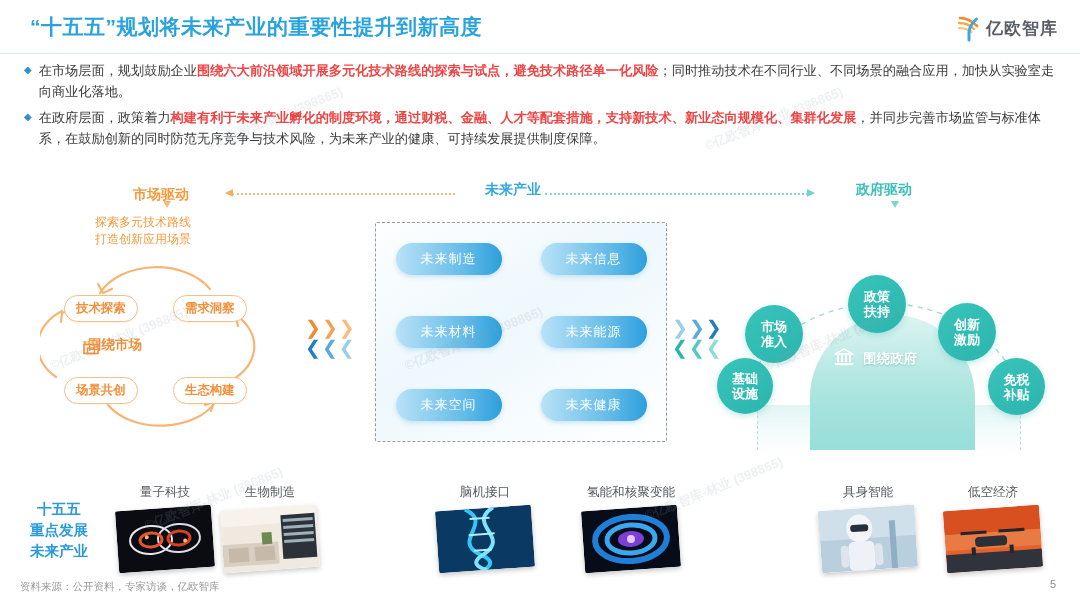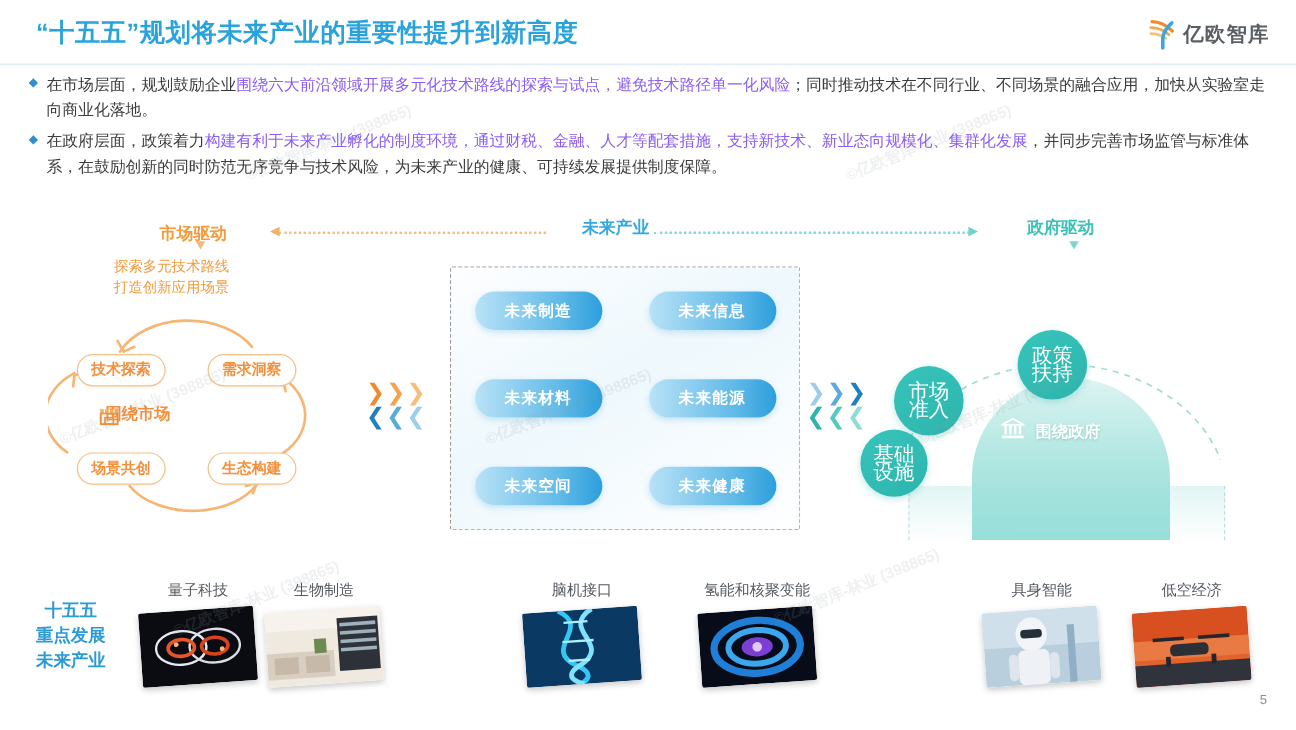--- a/index.html
+++ b/index.html
@@ -32,21 +32,21 @@
 
   
   .bullets{position:absolute;left:24px;top:60px;width:1036px;}
   .bullet{display:flex;align-items:flex-start;margin-bottom:5px;}
   .bullet-mark{
     color:#2f8fd0;font-size:10px;line-height:20px;margin-right:7px;flex:0 0 auto;
   }
   .bullet-text{
     font-size:13.2px;line-height:21px;color:#3b3b3b;
   }
-  .bullet-text .hl{color:#8b5cf6;}
+  .bullet-text .hl{color:#ef4444;font-weight:bold;}
 
   
   .band-label{
     position:absolute;font-size:14px;font-weight:bold;white-space:nowrap;
   }
   .lbl-market{left:133px;top:186px;color:#f39b3d;}
   .lbl-future{left:485px;top:181px;color:#35a8e0;}
   .lbl-gov{left:856px;top:181px;color:#3dc0b8;}
 
   .dash-line{position:absolute;height:1px;top:193px;}
@@ -104,21 +104,21 @@
     background:linear-gradient(150deg,#fdfeff 0%,#eef8fd 45%,#ffffff 100%);
   }
   .ind-grid{
     position:absolute;left:0;top:0;width:100%;height:100%;
     display:grid;grid-template-columns:1fr 1fr;grid-template-rows:repeat(3,1fr);
     align-items:center;justify-items:center;
   }
   .ind-pill{
     width:106px;height:32px;border-radius:16px;
     background:linear-gradient(90deg,#b9e2f7 0%,#63bbe8 65%,#2d9fdc 100%);
-    color:#fff;font-size:13px;font-weight:bold;
+    color:#fff;font-size:13px;font-weight:normal;
     display:flex;align-items:center;justify-content:center;
     box-shadow:0 2px 5px rgba(60,160,215,.25);
     letter-spacing:1px;
   }
 
   
   .gov{position:absolute;left:705px;top:255px;width:360px;height:195px;}
   .dome{
     position:absolute;left:105px;top:60px;width:165px;height:135px;
     border-radius:100px 100px 0 0;
@@ -131,21 +131,21 @@
     border-left:1px dashed #b7e2de;border-right:1px dashed #b7e2de;
   }
   .gov-center{
     position:absolute;left:128px;top:92px;display:flex;align-items:center;gap:8px;
   }
   .gov-center .gtext{color:#ffffff;font-size:13.5px;font-weight:bold;white-space:nowrap;
     text-shadow:0 1px 2px rgba(40,140,135,.35);}
   .node{
     position:absolute;border-radius:50%;
     background:linear-gradient(145deg,#39c4bb 0%,#2bb5ad 100%);
-    color:#fff;font-size:17px;font-weight:normal;line-height:15px;text-align:center;
+    color:#fff;font-size:13px;font-weight:bold;line-height:15px;text-align:center;
     display:flex;align-items:center;justify-content:center;
     box-shadow:0 2px 6px rgba(45,180,172,.30);
   }
   .n-infra{left:12px;top:103px;width:56px;height:56px;}
   .n-access{left:40px;top:50px;width:58px;height:58px;}
   .n-policy{left:143px;top:20px;width:58px;height:58px;}
   .n-innov{left:233px;top:48px;width:58px;height:58px;}
   .n-tax{left:283px;top:103px;width:57px;height:57px;}
   .gov svg.arc{position:absolute;left:0;top:0;}
 
@@ -318,20 +318,32 @@
         <span>市场</span><br>
         <span>准入</span>
       </span>
     </div>
     <div class="node n-policy">
       <span>
         <span>政策</span><br>
         <span>扶持</span>
       </span>
     </div>
+    <div class="node n-innov">
+      <span>
+        <span>创新</span><br>
+        <span>激励</span>
+      </span>
+    </div>
+    <div class="node n-tax">
+      <span>
+        <span>免税</span><br>
+        <span>补贴</span>
+      </span>
+    </div>
     <div class="gov-center">
       <span>
         <svg width="22" height="20" viewBox="0 0 22 20">
           <path d="M11 2 L20 7 L2 7 Z" fill="none" stroke="#fff" stroke-width="1.5" stroke-linejoin="round"></path>
           <rect x="4" y="8" width="2" height="7" fill="#fff"></rect>
           <rect x="8" y="8" width="2" height="7" fill="#fff"></rect>
           <rect x="12" y="8" width="2" height="7" fill="#fff"></rect>
           <rect x="16" y="8" width="2" height="7" fill="#fff"></rect>
           <rect x="2" y="16" width="18" height="2.2" fill="#fff"></rect>
         </svg>
@@ -435,20 +447,21 @@
         <rect y="44" width="96" height="18" fill="#30323c"></rect>
         <rect x="30" y="28" width="32" height="10" rx="4" fill="#2b2f36"></rect>
         <rect x="16" y="22" width="26" height="3" fill="#23262c"></rect>
         <rect x="54" y="22" width="26" height="3" fill="#23262c"></rect>
         <rect x="26" y="38" width="4" height="8" fill="#23262c"></rect>
         <rect x="64" y="38" width="4" height="8" fill="#23262c"></rect>
       </svg>
     </div>
   </div>
 
+  <div class="source">资料来源：公开资料，专家访谈，亿欧智库</div>
   <div class="pageno">5</div>
 
   <div class="wm" style="left:45px;top:330px;">©亿欧智库-林业 (398865)</div>
   <div class="wm" style="left:400px;top:330px;">©亿欧智库-林业 (398865)</div>
   <div class="wm" style="left:760px;top:330px;">©亿欧智库-林业 (398865)</div>
   <div class="wm" style="left:140px;top:490px;">©亿欧智库-林业 (398865)</div>
   <div class="wm" style="left:640px;top:480px;">©亿欧智库-林业 (398865)</div>
   <div class="wm" style="left:200px;top:110px;">©亿欧智库-林业 (398865)</div>
   <div class="wm" style="left:700px;top:110px;">©亿欧智库-林业 (398865)</div>
 

